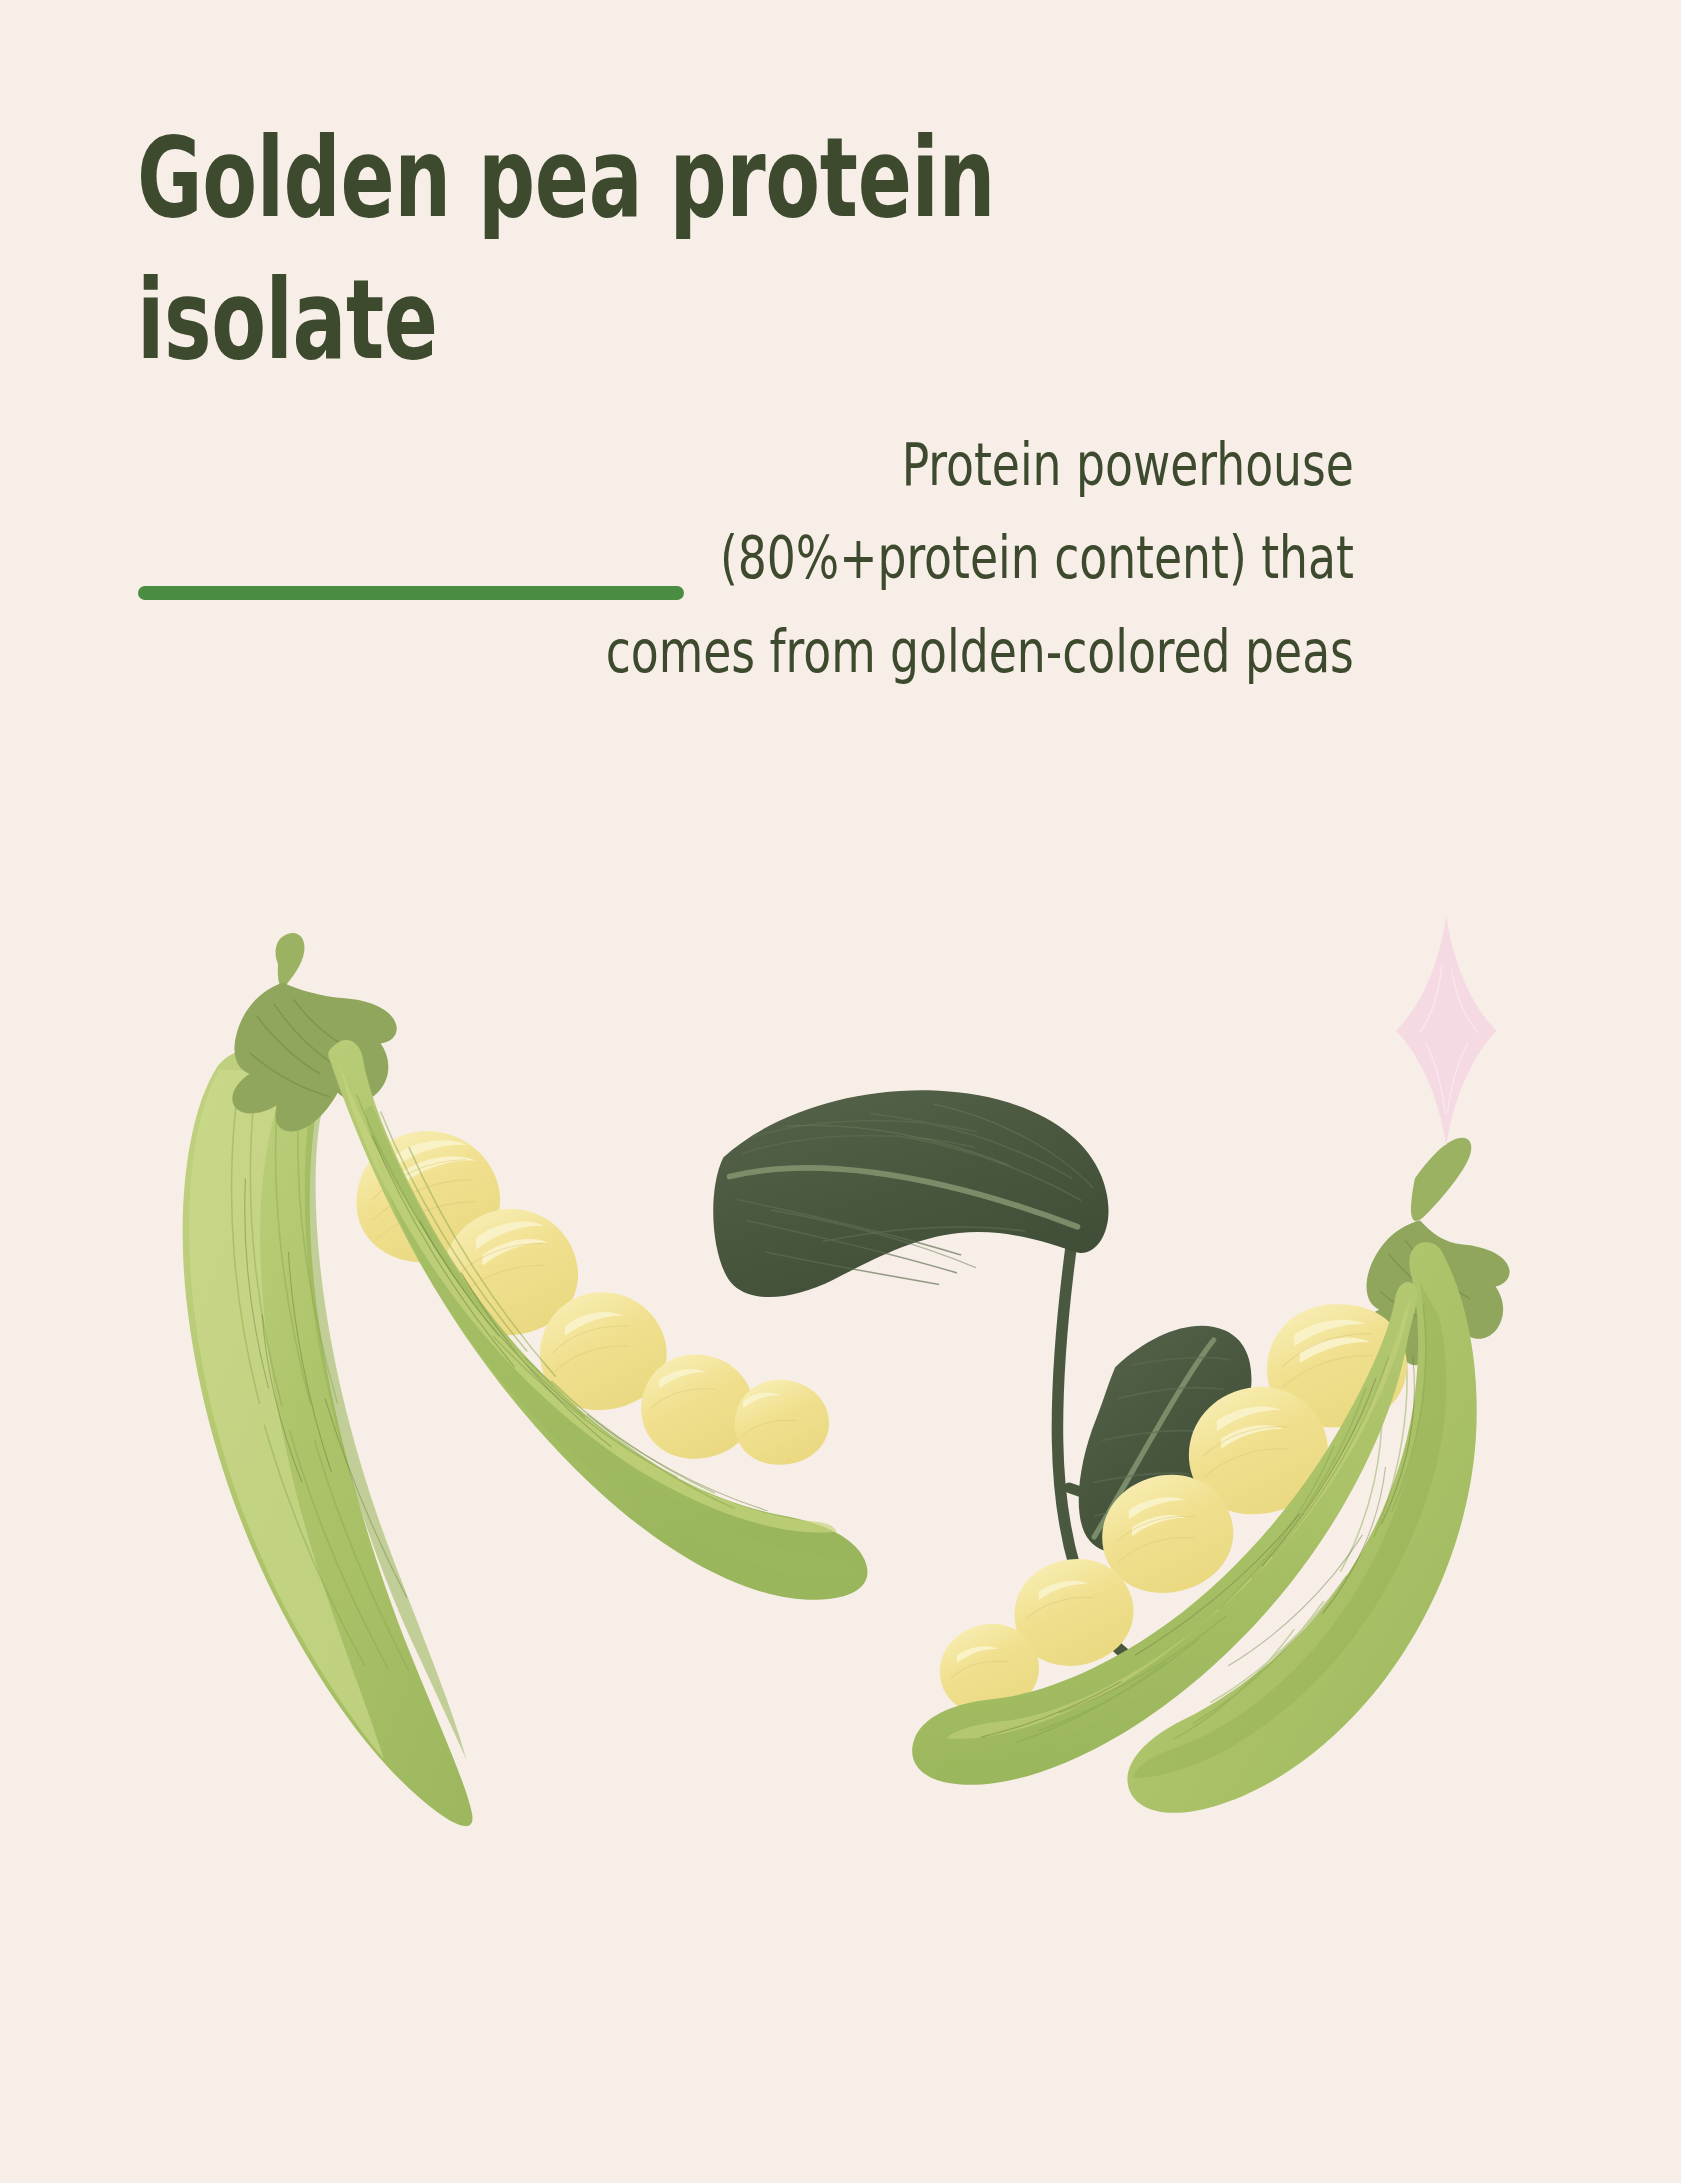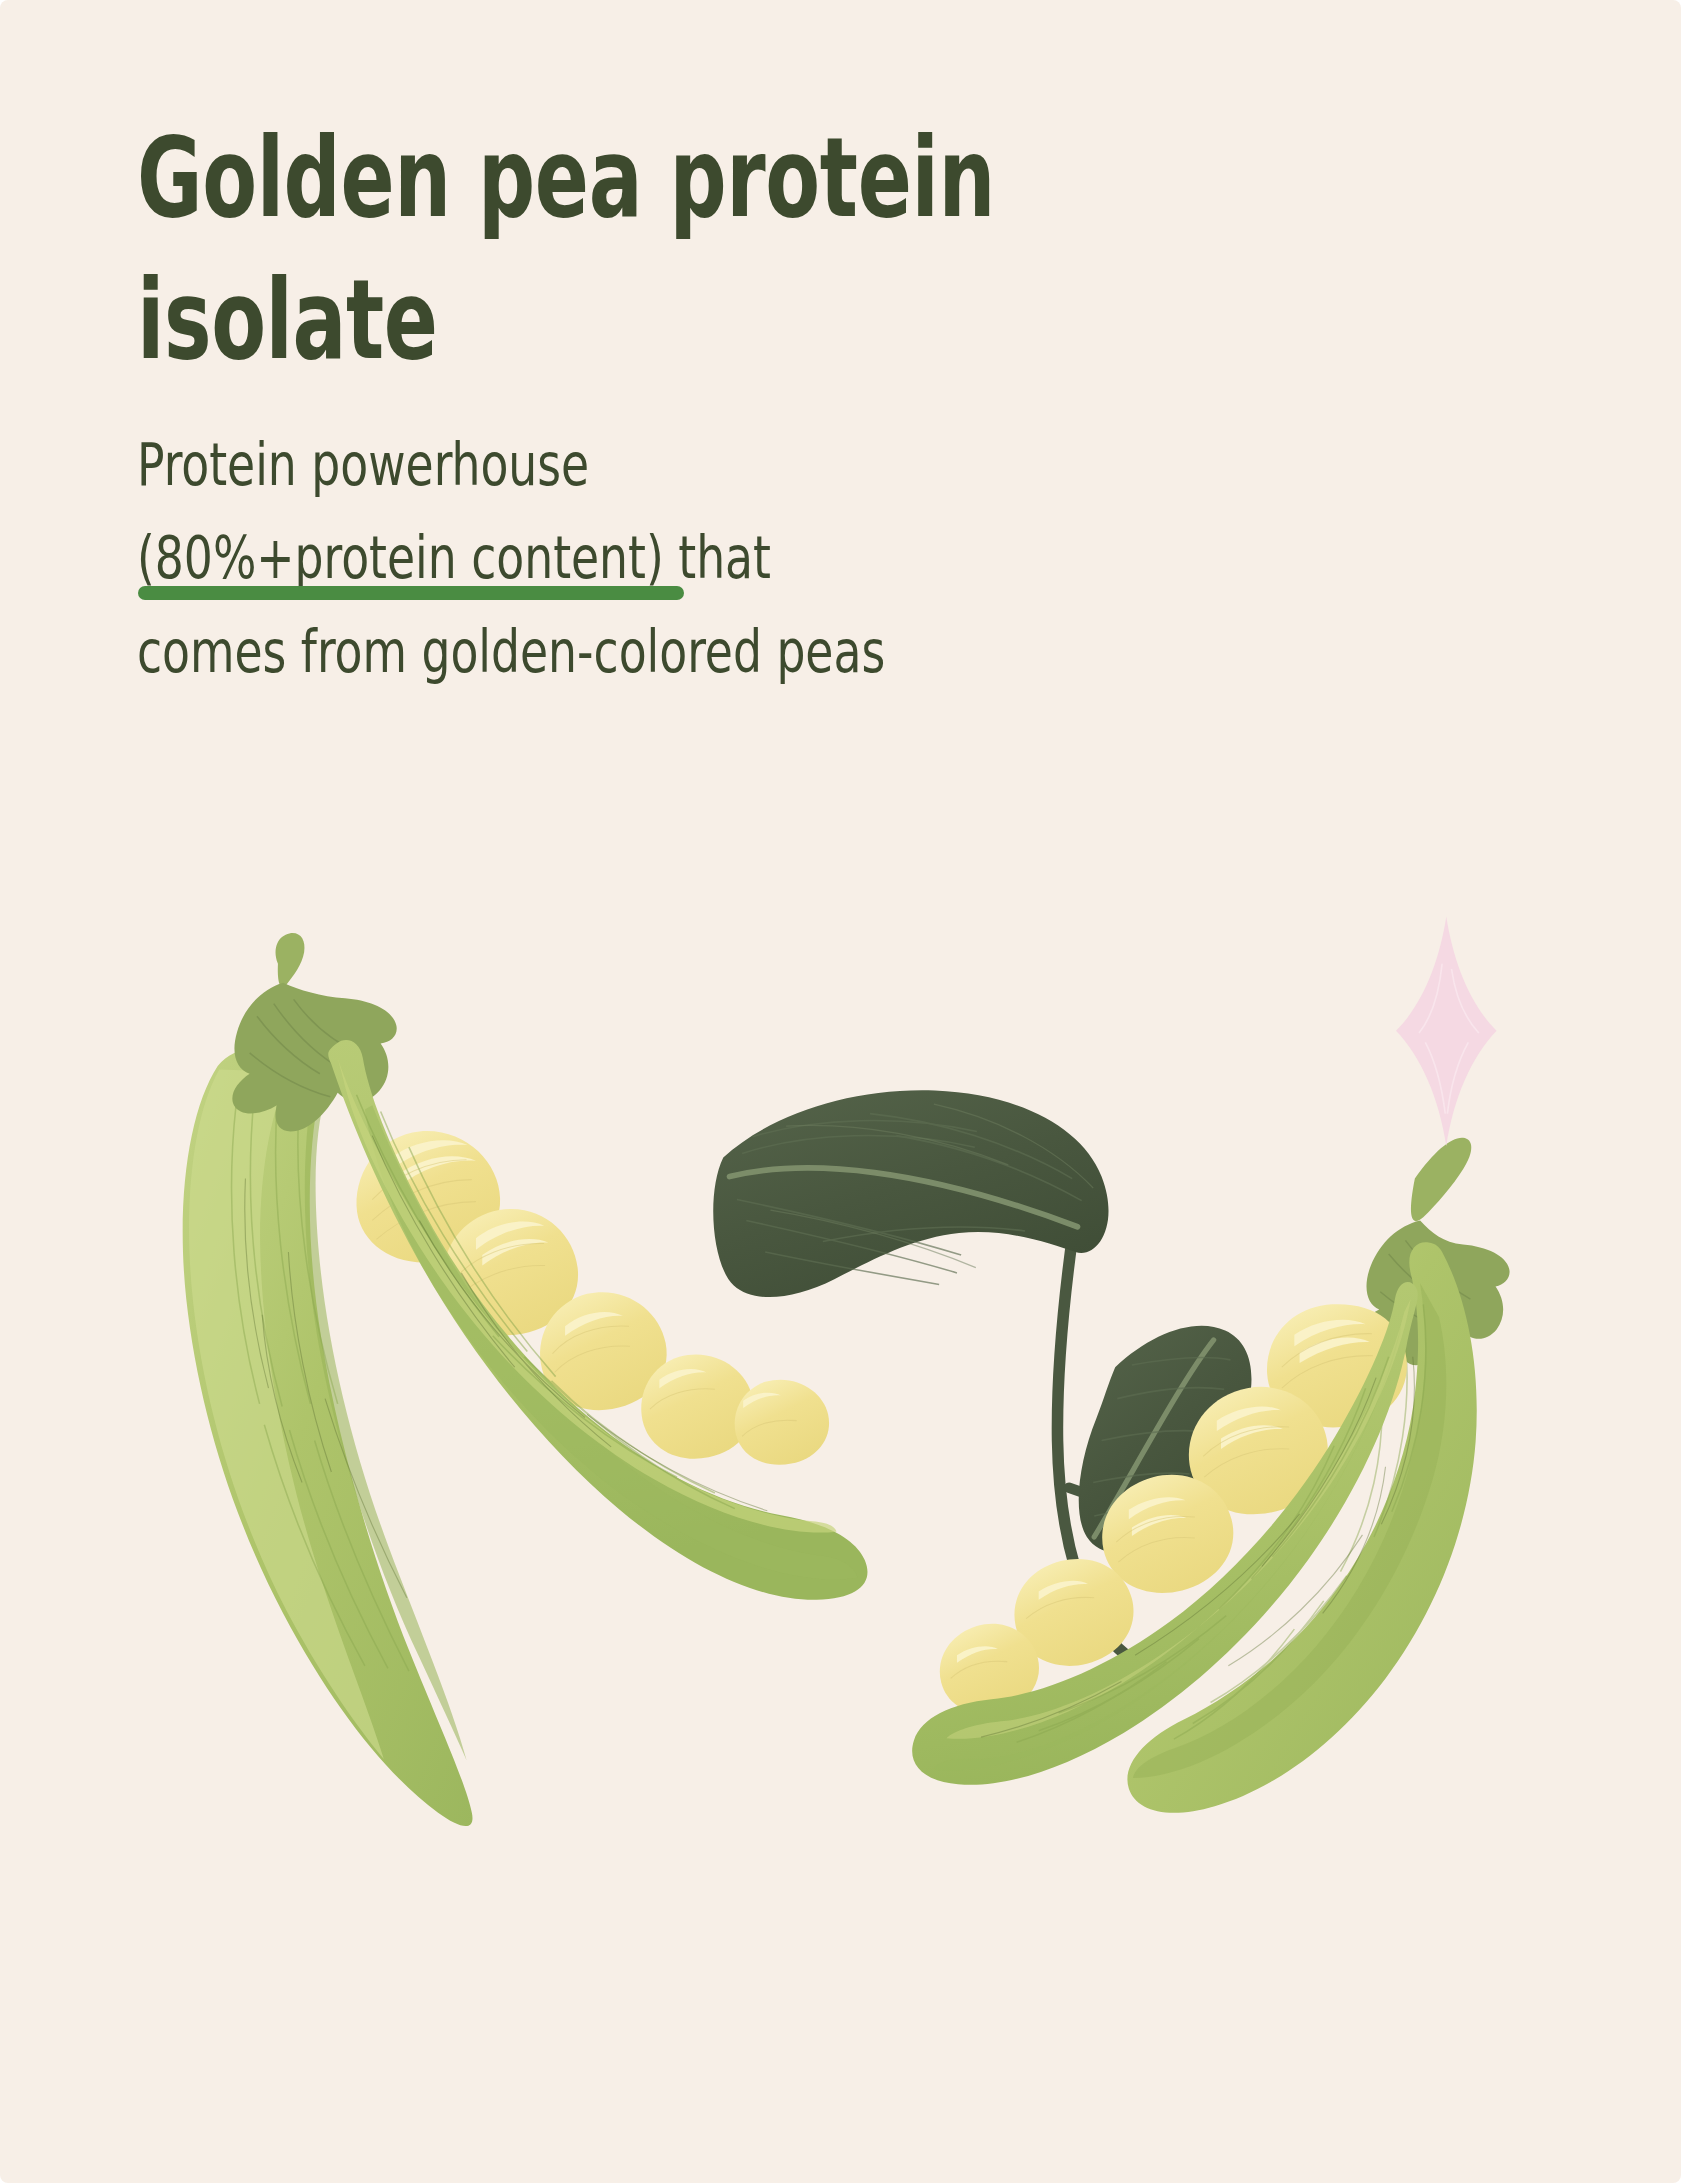--- a/index.html
+++ b/index.html
@@ -11,21 +11,20 @@
     height: 2183px;
     overflow: hidden;
     font-family: "Liberation Sans", sans-serif;
   }
   #page {
     position: relative;
     width: 1681px;
     height: 2183px;
     background: #f7efe7;
     overflow: hidden;
-    border-radius: 8px;
   }
 
   
   #text-block {
     position: absolute;
     left: 137px;
     top: 107px;
     width: 1415px;
   }
 
@@ -38,20 +37,21 @@
     line-height: 1.28;
     letter-spacing: -0.5px;
     transform: scaleX(0.80);
     transform-origin: left top;
     white-space: pre-line;
   }
 
   #subtitle-wrap {
     position: relative;
     margin-top: 27px;
+    text-align: right;
   }
 
   #page-subtitle {
     margin: 0;
     color: #3d4a2e;
     font-family: "Liberation Sans Narrow", "DejaVu Sans Condensed", "Liberation Sans", sans-serif;
     font-weight: 400;
     font-size: 59px;
     line-height: 1.58;
     letter-spacing: 0px;

